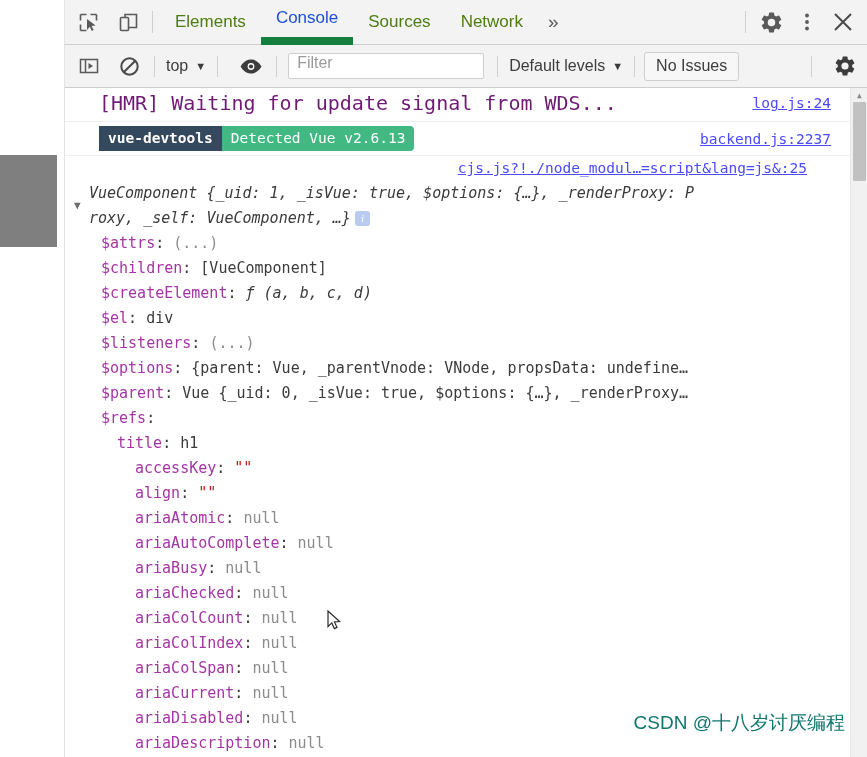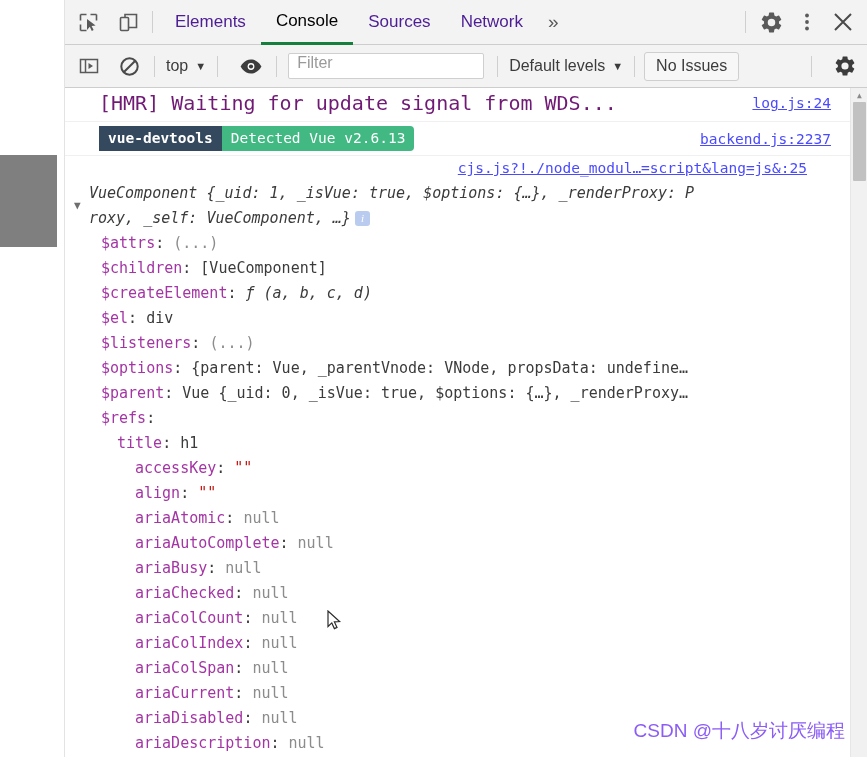--- a/index.html
+++ b/index.html
@@ -61,28 +61,28 @@
     width: 1px; height: 22px;
     background: #cfcfcf;
     margin: 0 7px;
   }
   .tab {
     height: 45px;
     padding: 0 15px;
     display: flex;
     align-items: center;
     font-size: 17px;
-    color: #4c1d95;
+    color: #4d7c0f;
     cursor: pointer;
     box-sizing: border-box;
     white-space: nowrap;
   }
   .tab.active {
-    color: #000000;
-    border-bottom: 3px solid #15803d;
+    color: #1d4ed8;
+    border-bottom: 8px solid #15803d;
   }
   .tab.more {
     font-size: 19px;
     color: #5a5a5a;
     padding: 0 10px;
   }
   .tabbar-spacer { flex: 1 1 auto; }
   .tabbar-right {
     display: flex;
     align-items: center;
@@ -296,22 +296,22 @@
   .cursor {
     position: absolute;
     left: 262px; top: 522px;
     pointer-events: none;
   }
 
   
   .watermark {
     position: absolute;
     right: 22px;
-    bottom: 14px;
-    color: #8b5cf6;
+    bottom: 22px;
+    color: #0f766e;
     font-size: 19px;
     font-family: "Liberation Sans", sans-serif;
     white-space: nowrap;
     pointer-events: none;
   }
 </style>
 </head>
 <body>
 
 <div id="root">

